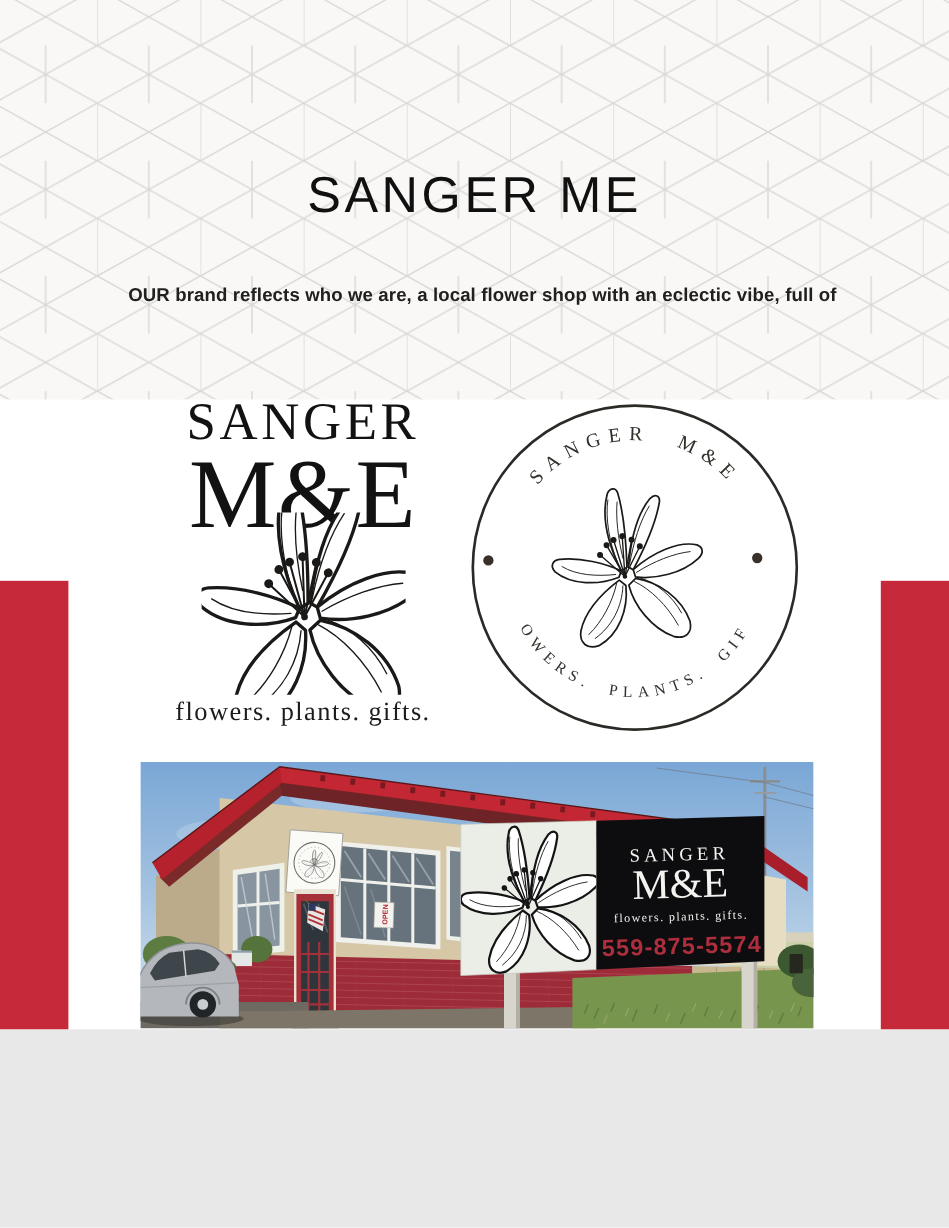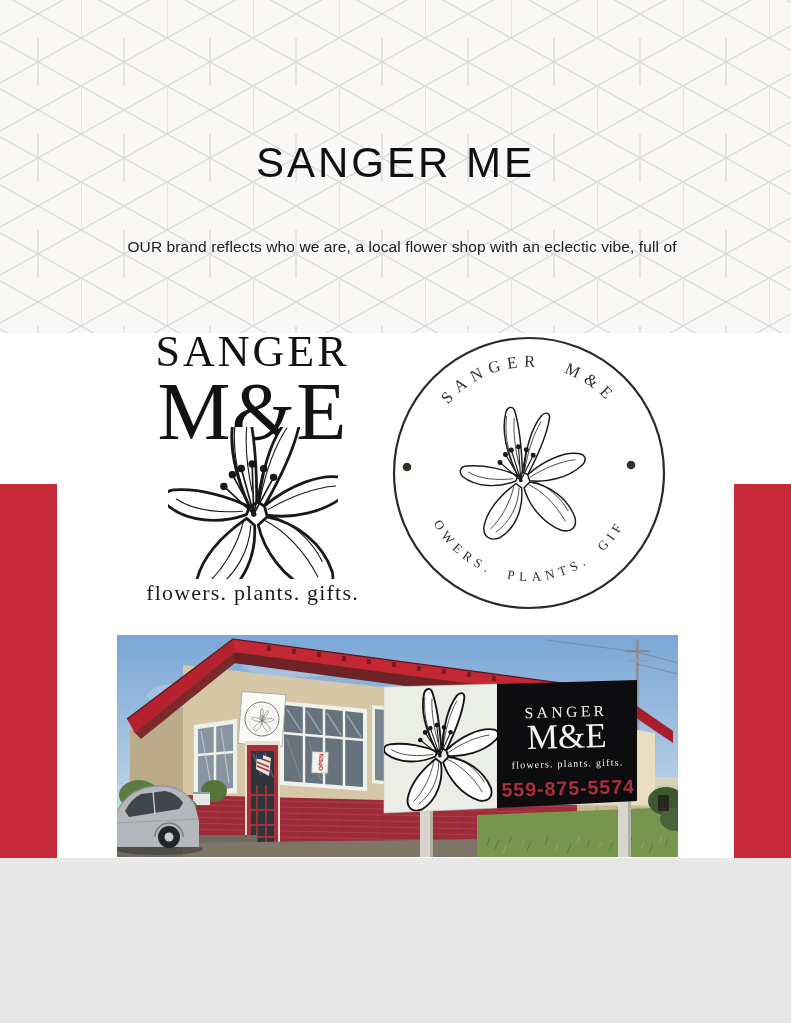--- a/index.html
+++ b/index.html
@@ -13,21 +13,21 @@
   
   .red{position:absolute;background:#c5293a;}
   .red-left{left:0;top:484px;width:57px;height:465px;}
   .red-right{left:734px;top:484px;width:57px;height:465px;}
   .red-bottom{left:0;top:919px;width:791px;height:30px;}
   
   .title{position:absolute;left:0;top:139px;width:791px;text-align:center;
          font-size:42px;letter-spacing:3px;color:#101010;line-height:48px;font-weight:400;}
   
   .intro{position:absolute;left:96px;top:233px;width:612px;text-align:center;
-         font-size:15.5px;line-height:27.5px;color:#202020;letter-spacing:0.1px;}
+         font-size:15.5px;line-height:27.5px;color:#202020;letter-spacing:0.1px;font-weight:bold;}
   .intro div{white-space:pre;}
   
   .logo1{position:absolute;left:125px;top:325px;width:255px;height:295px;color:#121212;}
   .logo1 .w1{position:absolute;left:0;top:5px;width:255px;text-align:center;
              font-family:"Liberation Serif",serif;font-size:44px;letter-spacing:3px;line-height:1;}
   .logo1 .w2{position:absolute;left:0;top:39px;width:255px;text-align:center;
              font-family:"Liberation Serif",serif;font-size:82px;letter-spacing:1px;line-height:1.18;}
   .logo1 .tag{position:absolute;left:-10px;top:255px;width:275px;text-align:center;
              font-family:"Liberation Serif",serif;font-size:22px;letter-spacing:1.2px;color:#1c1c1c;}
   .logo1 .fl{position:absolute;left:43px;top:102px;}

